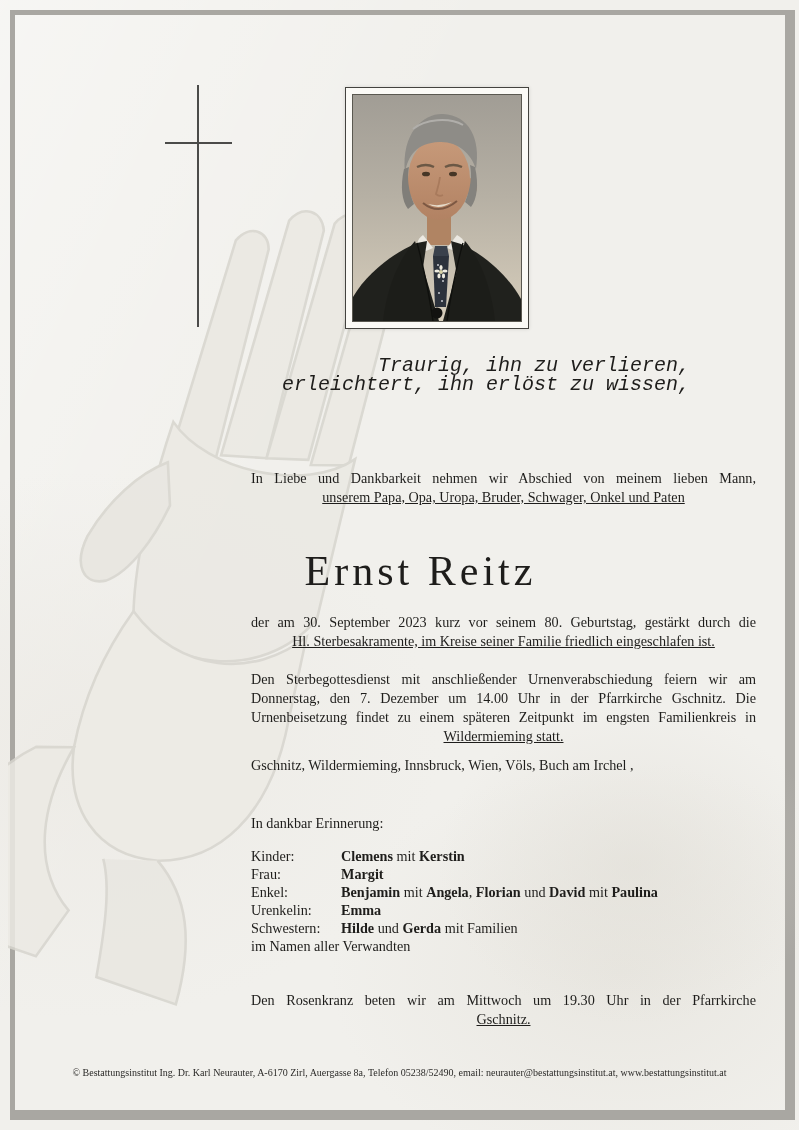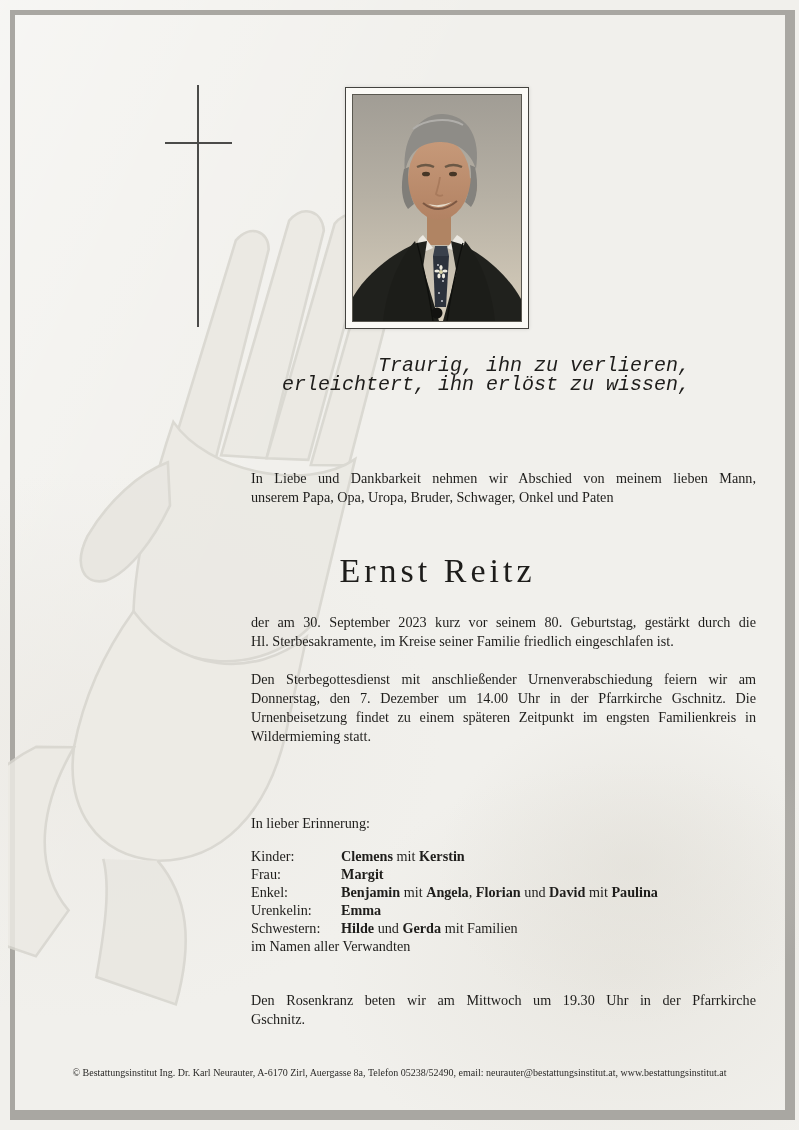--- a/index.html
+++ b/index.html
@@ -34,24 +34,24 @@
     box-shadow:0 0 4px rgba(0,0,0,.12);
   }
   .photo-mat{width:100%; height:100%; box-sizing:border-box; border:1px solid #5a5850;}
   .portrait{display:block; width:100%; height:100%;}
   .verse{
     position:absolute; left:185px; width:505px; top:357px; text-align:right;
     font-style:italic; font-size:20px; line-height:18.5px;font-family:Liberation Mono, monospace;
   }
   .para{position:absolute; left:203px; width:505px; font-size:14.2px; line-height:19px;margin-left:48px;}
   .justify .jline{text-align:justify; text-align-last:justify;}
-  .justify .jline.jlast{text-align:left; text-align-last:auto;}
+  .justify .jline.jlast{text-align:center; text-align-last:auto;text-decoration:underline;}
   .deceased{
-    position:absolute; left:185px; width:505px; top:551px; margin:0; text-align:center;
-    font-size:34px; line-height:40px; font-weight:normal; letter-spacing:4px;
+    position:absolute; left:168px; width:505px; top:551px; margin:0; text-align:center;
+    font-size:42px; line-height:40px; font-weight:normal; letter-spacing:4px;
   }
   .family{line-height:17.9px;}
   .fam-row{display:flex;}
   .fam-label{flex:0 0 90px;}
   .fam-value{flex:1;}
   .b{font-weight:bold;}
   .footer{
     position:absolute; left:0; right:0; top:1066px; text-align:center;
     font-size:10px; line-height:14px; white-space:nowrap; color:#2b2a28;
   }
@@ -159,23 +159,24 @@
     </div>
 
   <div class="para justify" style="top:670px">
       <div class="jline">Den Sterbegottesdienst mit anschließender Urnenverabschiedung feiern wir am</div>
       <div class="jline">Donnerstag, den 7. Dezember um 14.00 Uhr in der Pfarrkirche Gschnitz. Die</div>
       <div class="jline">Urnenbeisetzung findet zu einem späteren Zeitpunkt im engsten Familienkreis in</div>
       <div class="jline jlast">Wildermieming statt.</div>
     </div>
 
   <div class="para" style="top:756px">
+    <div>Gschnitz, Wildermieming, Innsbruck, Wien, Völs, Buch am Irchel ,</div>
   </div>
 
-  <div class="para" style="top:814px">In lieber Erinnerung:</div>
+  <div class="para" style="top:814px">In dankbar Erinnerung:</div>
 
   <div class="para family" style="top:848px">
       <div class="fam-row">
         <span class="fam-label">Kinder:</span>
         <span class="fam-value"><span class="b">Clemens</span><span> mit </span><span class="b">Kerstin</span></span>
       </div>
       <div class="fam-row">
         <span class="fam-label">Frau:</span>
         <span class="fam-value"><span class="b">Margit</span></span>
       </div>

